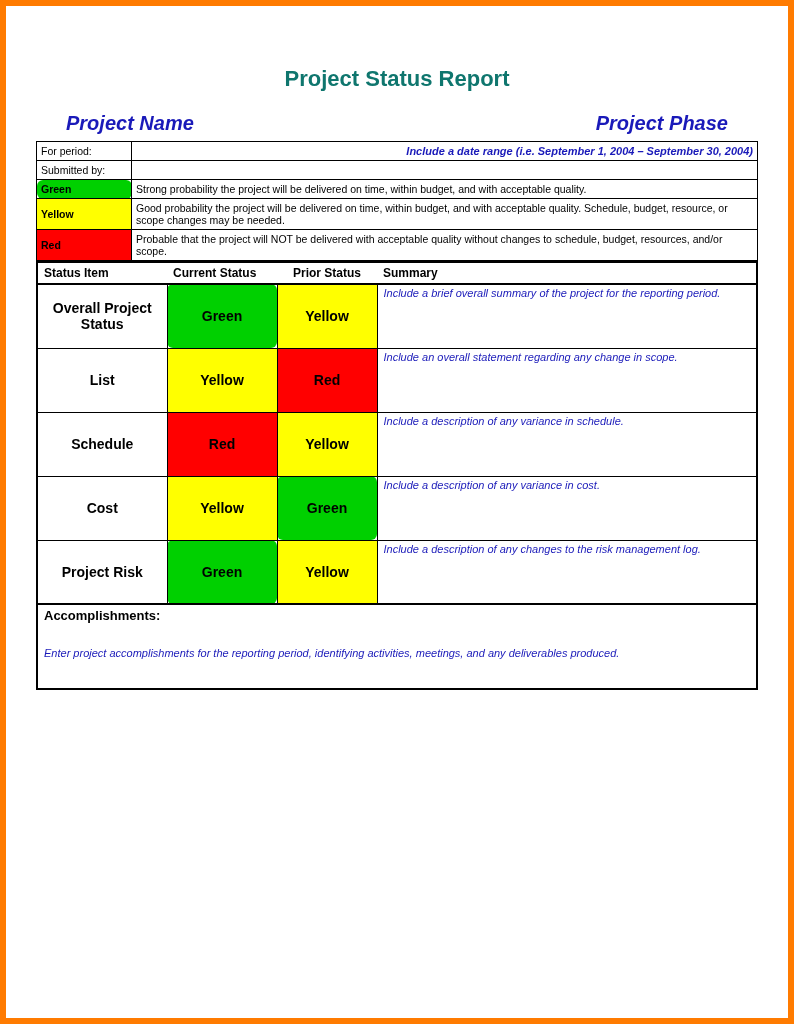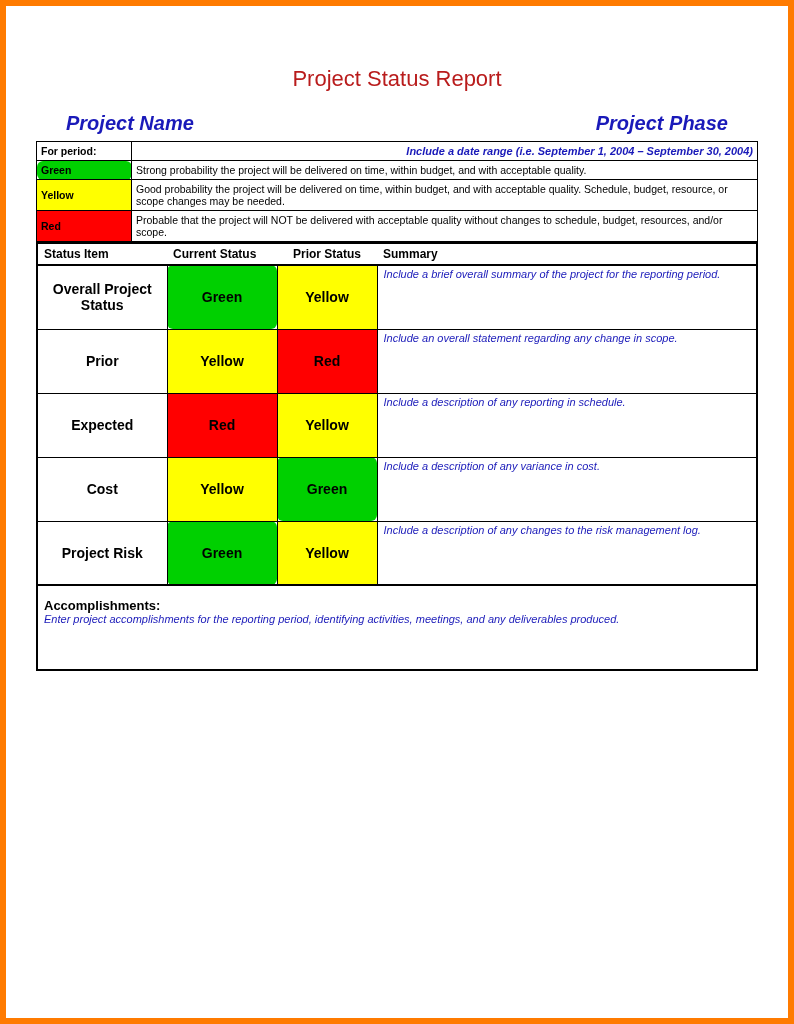--- a/index.html
+++ b/index.html
@@ -12,43 +12,43 @@
   .outer {
     width: 794px;
     height: 1024px;
     border: 6px solid #ff7b00;
     padding: 30px 30px;
     background: #fff;
   }
   .title {
     text-align: center;
     font-size: 22px;
-    font-weight: normal;
+    font-weight: bold;
     margin: 30px 0 20px;
-    color: #b91c1c;
+    color: #0f766e;
   }
   .subhead-row {
     display: flex;
     justify-content: space-between;
     padding: 0 30px 6px 30px;
   }
   .subhead {
     font-size: 20px;
     font-weight: bold;
     font-style: italic;
     color: #1a1ab9;
   }
   table { border-collapse: collapse; width: 100%; }
   .top-table td, .top-table th {
     border: 1px solid #000;
     font-size: 10.5px;
     padding: 3px 4px;
     vertical-align: middle;
   }
-  .top-table .lbl { font-weight: bold; width: 95px; }
+  .top-table .lbl { font-weight: normal; width: 95px; }
   .top-table .blue-italic {
     color: #1a1ab9;
     font-style: italic;
     font-weight: bold;
     font-size: 11px;
     text-align: right;
   }
   .legend-cell { width: 95px; font-weight: bold; font-size: 10px; }
   .green-bg { background: #00d000; color: #000; border-radius: 6px; }
   .yellow-bg { background: #ffff00; color: #000; }
@@ -92,48 +92,53 @@
     vertical-align: middle;
   }
   .exec-table .summary {
     color: #1a1ab9;
     font-style: italic;
     font-size: 11px;
   }
   .section-row td {
     border: 1px solid #000;
     border-top: 2px solid #000;
-    padding: 12px 6px 2px;
+    padding: 3px 6px 2px;
     vertical-align: top;
   }
   .section-label { font-size: 13px; font-weight: bold; }
   .section-body {
     color: #1a1ab9;
     font-style: italic;
     font-size: 11px;
+    margin-top: 24px;
   }
   .tall { height: 85px; }
 </style>
 </head>
 <body>
 
 <div class="outer">
 
   <div class="title">Project Status Report</div>
 
   <div class="subhead-row">
     <div class="subhead">Project Name</div>
     <div class="subhead">Project Phase</div>
   </div>
 
   <table class="top-table">
     <tbody>
         <tr>
       <td class="lbl">For period:</td>
       <td class="blue-italic">Include a date range (i.e. September 1, 2004 – September 30, 2004)</td>
+    </tr>
+    <tr>
+      <td class="lbl">Submitted by:</td>
+      <td></td>
     </tr>
     <tr>
       <td class="legend-cell green-bg">Green</td>
       <td class="desc">Strong probability the project will be delivered on time, within budget, and with acceptable quality.</td>
     </tr>
     <tr>
       <td class="legend-cell yellow-bg">Yellow</td>
       <td class="desc">Good probability the project will be delivered on time, within budget, and with acceptable quality. Schedule, budget, resource, or scope changes may be needed.</td>
     </tr>
     <tr>
@@ -153,30 +158,30 @@
       <th>Summary</th>
     </tr>
 
     <tr>
       <td class="item-name">Overall Project Status</td>
       <td class="status green-bg">Green</td>
       <td class="status yellow-bg">Yellow</td>
       <td class="summary">Include a brief overall summary of the project for the reporting period.</td>
     </tr>
     <tr>
-      <td class="item-name">Prior</td>
+      <td class="item-name">List</td>
       <td class="status yellow-bg">Yellow</td>
       <td class="status red-bg">Red</td>
       <td class="summary">Include an overall statement regarding any change in scope.</td>
     </tr>
     <tr>
-      <td class="item-name">Expected</td>
+      <td class="item-name">Schedule</td>
       <td class="status red-bg">Red</td>
       <td class="status yellow-bg">Yellow</td>
-      <td class="summary">Include a description of any reporting in schedule.</td>
+      <td class="summary">Include a description of any variance in schedule.</td>
     </tr>
     <tr>
       <td class="item-name">Cost</td>
       <td class="status yellow-bg">Yellow</td>
       <td class="status green-bg">Green</td>
       <td class="summary">Include a description of any variance in cost.</td>
     </tr>
     <tr>
       <td class="item-name">Project Risk</td>
       <td class="status green-bg">Green</td>

